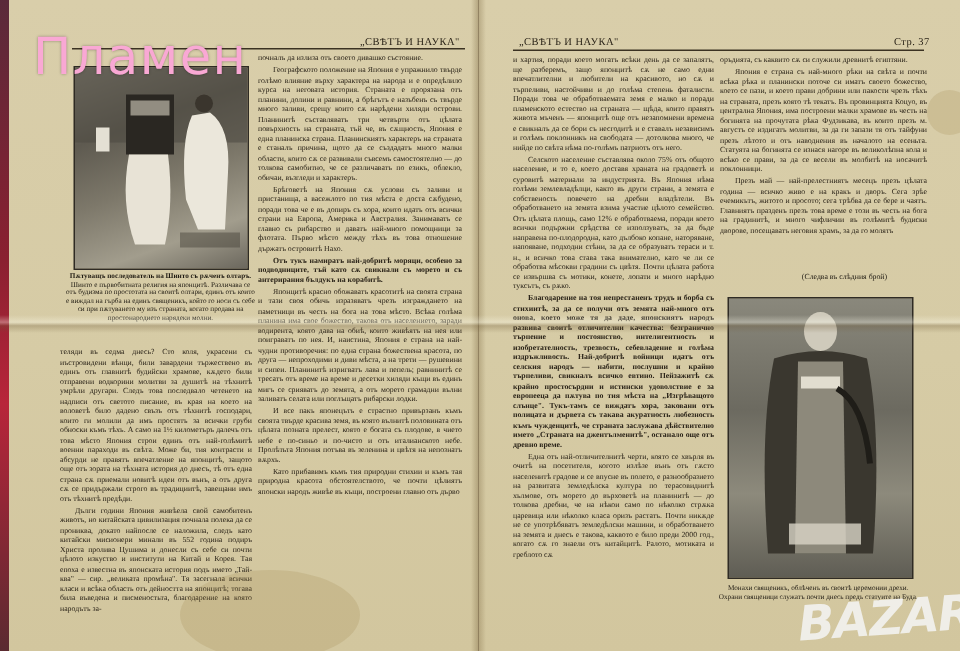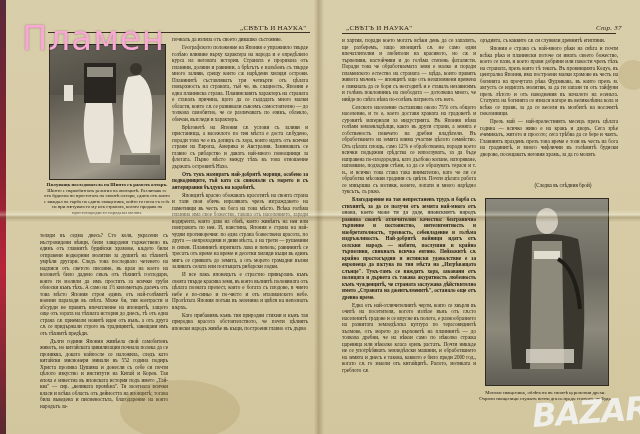--- a/index.html
+++ b/index.html
@@ -63,21 +63,21 @@
       <p>Японцитѣ красно обожаватъ красотитѣ на своята страна и тази своя обичь изразяватъ чрезъ изграждането на паметници въ честь на бога на това мѣсто. Всѣка голѣма планина има свое божество, такова отъ населението, заради водирента, която дава на обиѣ, които живѣятъ на нея или поиграватъ по нея. И, наистина, Япония е страна на най-чудни противоречия: по една страна божествена красота, по друга — непроходими и диви мѣста, а на трети — рушевини и сипеи. Планинитѣ изригватъ лава и пепель; равнинитѣ се тресатъ отъ време на време и десетки хиляди къщи въ единъ мигъ се срияватъ до земята, а отъ морето грамадни вълни заливатъ селата или поглъщатъ рибарски лодки.</p>
       <p>И все пакъ японецътъ е страстно привързанъ къмъ своята твърде красива земя, въ която вълнитѣ половината отъ цѣлата позната прелест, която е богата съ плодове, в чието небе е по-синьо и по-чисто и отъ италианското небе. Пролѣтьта Япония потъва въ зеленина и цвѣтя на непознатъ вѫрхъ.</p>
       <p>Като прибавимъ къмъ тия природни стихии и къмъ тая природна красота обстоятелството, че почти цѣлиятъ японски народъ живѣе въ къщи, построени главно отъ дърво</p>
     </div>
 
     <div class="stain" style="left:120px;top:380px;width:120px;height:60px;"></div>
   </div>
 
   <div class="page right">
     <div class="header" style="left:28px;">„СВѢТЪ И НАУКА"</div>
-    <div class="header" style="left:278px;font-style:italic;">Стр. 37</div>
+    <div class="header" style="left:278px;">Стр. 37</div>
     <div class="header-rule" style="left:24px;top:33px;width:274px;"></div>
 
     <div class="col" style="left:24px;top:37px;width:134px;height:395px;overflow:hidden;">
       <p style="text-indent:0;">и хартия, поради което могатъ всѣки день да се запалятъ, ще разберемъ, защо японцитѣ сѫ не само едни впечатлителни и любители на красивото, но сѫ и търпеливи, настойчиви и до голѣма степень фаталисти. Поради това че обработваемата земя е малко и поради пламенското естество на страната — щѣда, които правятъ живота мъченъ — японцитѣ още отъ незапомнени времена е свикналъ да се бори съ несгодитѣ и е ставалъ независимъ и голѣмъ поклонникъ на свободата — дотолкова много, че нийде по свѣта нѣма по-голѣмъ патриотъ отъ него.</p>
       <p>Селското население съставлява около 75% отъ общото население, и то е, което доставя храната на градоветѣ и суровитѣ материали за индустрията. Въ Япония нѣма голѣми землевладѣлци, както въ други страни, а земята е собственость повечето на дребни владѣтели. Въ обработването на земята взима участие цѣлото семейство. Отъ цѣлата площь, само 12% е обработваема, поради което всички подържни срѣдства се използуватъ, за да бъде направена по-плодородна, като дълбоко копане, наторяване, напояване, подходни стѣни, за да се образуватъ тераси и т. н., и всичко това става така внимателно, като че ли се обработва мѣсокви градини съ цвѣтя. Почти цѣлата работа се извършва съ мотики, конете, лопати и много нарѣдно туксътъ, съ рѫко.</p>
       <p style="font-weight:bold;">Благодарение на тоя непрестаненъ трудъ и борба съ стихиитѣ, за да се получи отъ земята най-много отъ онова, което може тя да даде, японскиятъ народъ развива своитѣ отличителни качества: безгранично търпение и постоянство, интелигентность и изобретателность, трезвость, себевладение и голѣма издръжливость. Най-добритѣ войници идатъ отъ селския народъ — набити, послушни и крайно търпеливи, свикналъ всичко евтино. Пейзажитѣ сѫ крайно простосърдни и истински удоволствие е за европееца да пѫтува по тия мѣста на „Изгрѣващото слънце". Тукъ-тамъ се виждатъ хора, заковани отъ полицата и дървета съ такава акуратность любезность къмъ чужденцитѣ, че страната заслужава дѣйствително името „Страната на джентълменитѣ", останало още отъ древно време.</p>
       <p>Една отъ най-отличителнитѣ черти, която се хвърля въ очитѣ на посетителя, когото излѣзе вънъ отъ гѫсто населенитѣ градове и се впусне въ полето, е разнообразието на развитата земледѣлска култура по терасовиднитѣ хълмове, отъ морето до върховетѣ на планинитѣ — до толкова дребни, че на нѣкои само по нѣколко стрѫка царевица или нѣколко класа оризъ растатъ. Почти никѫде не се употрѣбяватъ земледѣлски машини, и обработването на земята и днесъ е такова, каквото е било преди 2000 год., когато сѫ го знаели отъ китайцитѣ. Ралото, мотиката и греблото сѫ</p>
     </div>
 
     <div class="col" style="left:162px;top:37px;width:138px;height:140px;overflow:hidden;">

